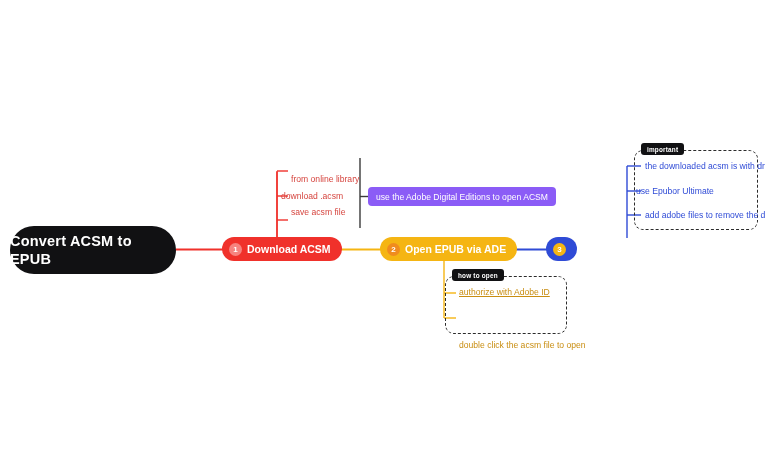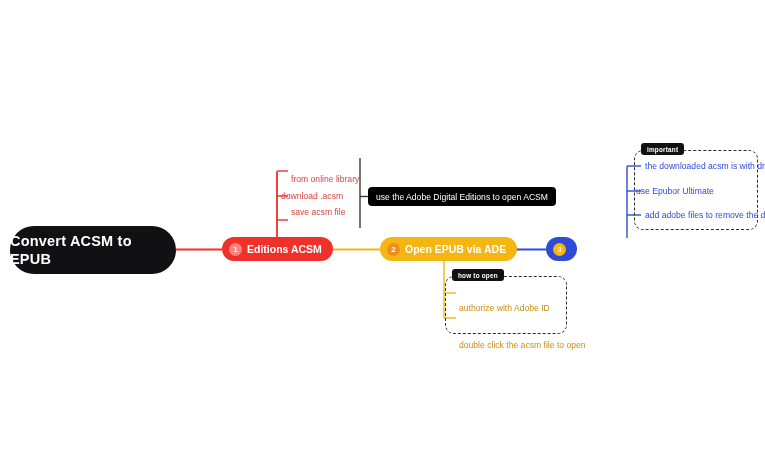--- a/index.html
+++ b/index.html
@@ -43,21 +43,21 @@
   .leaf{
     position:absolute;font-size:8.6px;white-space:nowrap;line-height:1;
   }
   .leaf.red{color:#D6453F;}
   .leaf.amber{color:#C98E12;}
   .leaf.blue{color:#2F4BD6;}
 
   
   #callout-ade{
     position:absolute;left:368px;top:187px;height:19px;
-    background:#000000;border-radius:4px;
+    background:#8b5cf6;border-radius:4px;
     display:flex;align-items:center;padding:0 8px;box-sizing:border-box;
     color:#ffffff;font-size:8.6px;white-space:nowrap;
   }
 
   
   .dash-box{
     position:absolute;border:1.2px dashed #2b2b2b;border-radius:9px;
     background:transparent;
   }
   #box-important{left:634px;top:150px;width:122px;height:78px;}
@@ -105,21 +105,21 @@
     <line x1="627" y1="191" x2="641" y2="191" stroke="#2F4BD6" stroke-width="1.4"></line>
     <line x1="627" y1="215" x2="641" y2="215" stroke="#2F4BD6" stroke-width="1.4"></line>
   </svg>
 
   <div class="root-node" id="root-node">
     <span>Convert ACSM to EPUB</span>
   </div>
 
   <div class="pill" id="topic-1">
     <span class="badge">1</span>
-    <span>Editions ACSM</span>
+    <span>Download ACSM</span>
   </div>
 
   <div class="pill" id="topic-2">
     <span class="badge">2</span>
     <span>Open EPUB via ADE</span>
   </div>
 
   <div class="pill" id="topic-3">
     <span class="badge">3</span>
   </div>
@@ -135,16 +135,16 @@
   <div class="dash-box" id="box-important"></div>
   <div class="tag" id="tag-important">important</div>
 
   <div class="leaf blue" style="left:645px;top:162px;">the downloaded acsm is with drm</div>
   <div class="leaf blue" style="left:636px;top:187px;">use Epubor Ultimate</div>
   <div class="leaf blue" style="left:645px;top:211px;">add adobe files to remove the drm</div>
 
   <div class="dash-box" id="box-howto"></div>
   <div class="tag" id="tag-howto">how to open</div>
 
-  <div class="leaf amber" style="left:459px;top:304px;">authorize with Adobe ID</div>
+  <div class="leaf amber" style="left:459px;top:288px;text-decoration:underline;">authorize with Adobe ID</div>
   <div class="leaf amber" style="left:459px;top:314px;margin-top:27px;">double click the acsm file to open</div>
 
 </div>
 
 </body></html>

